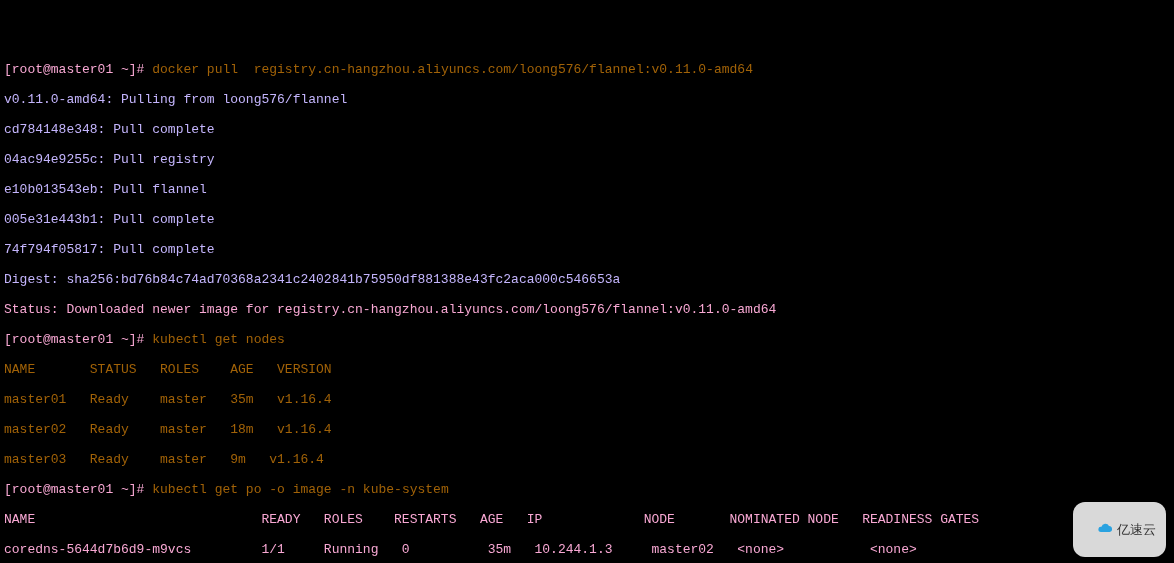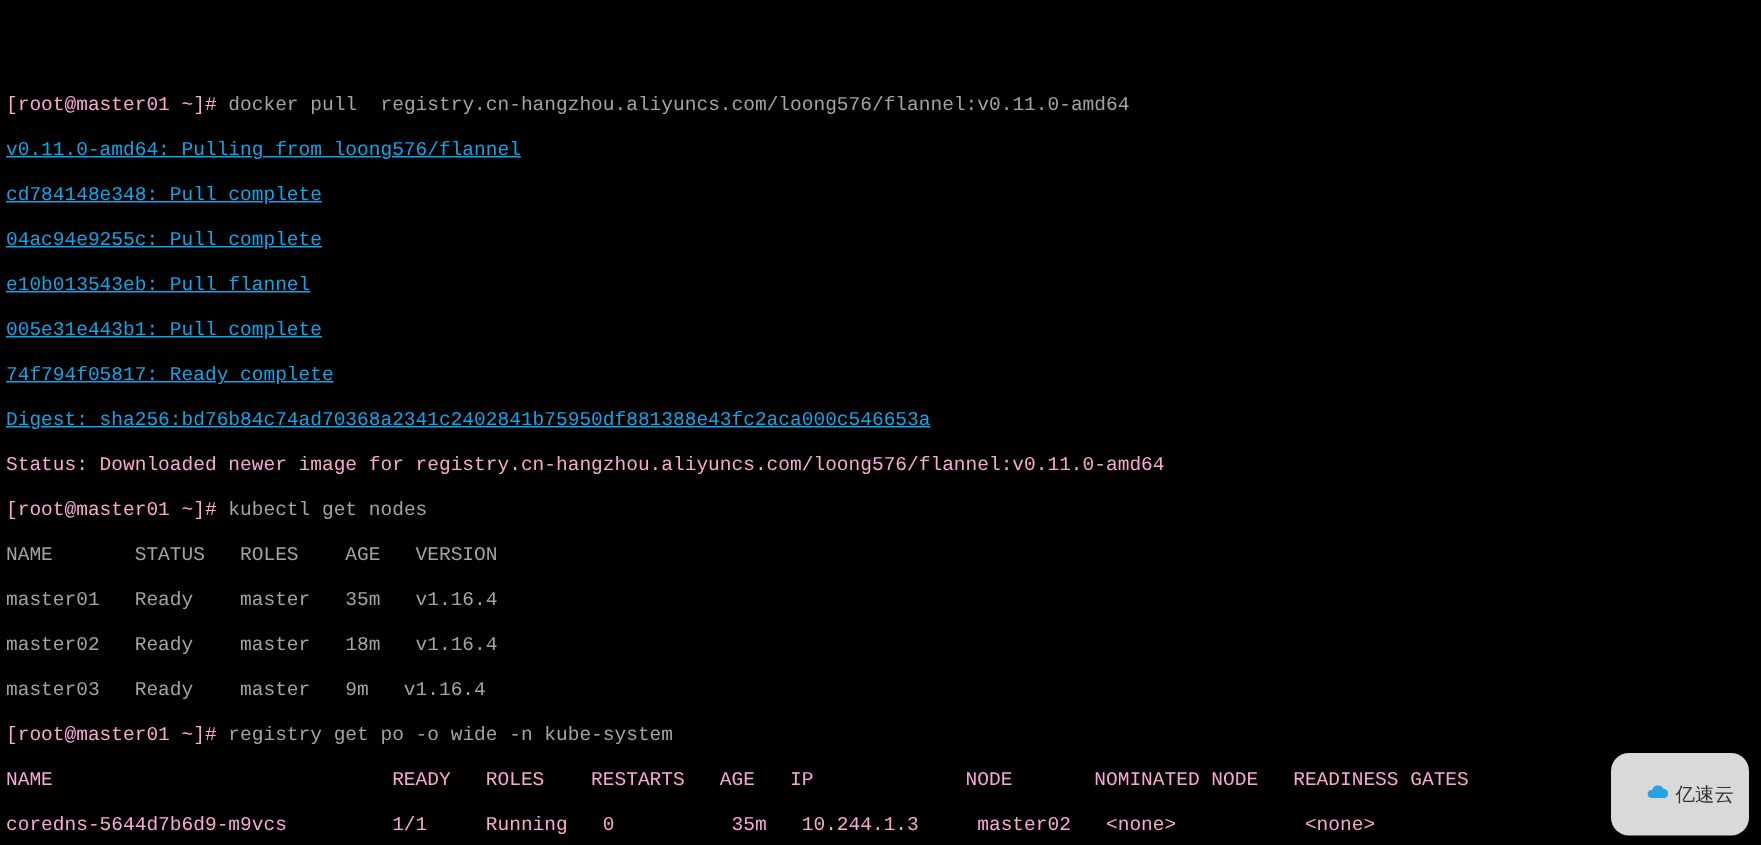--- a/index.html
+++ b/index.html
@@ -10,56 +10,56 @@
     font-size: 13px;
     line-height: 15px;
     padding: 2px 4px;
     width: 1174px;
     height: 563px;
     overflow: hidden;
     white-space: pre;
     position: relative;
   }
   .line { white-space: pre; }
-  .yellow { color: #0ea5e9; text-decoration: underline; }
-  .white { color: #a3a3a3; }
+  .yellow { color: #c4b5fd; }
+  .white { color: #a16207; }
   .green { color: #f9a8d4; }
   .watermark {
     position: absolute;
     right: 8px; bottom: 6px;
     background: rgba(255,255,255,0.85);
     color: #333;
-    font-family: Liberation Serif, serif;
+    font-family: Liberation Sans, sans-serif;
     font-size: 13px;
     padding: 3px 10px;
     border-radius: 12px;
     display: flex; align-items: center; gap: 4px;
   }
   .watermark svg { width: 16px; height: 16px; }
 </style>
 </head>
 <body>
 
 
 
 <div class="line"><span class="green">[root@master01 ~]# </span><span class="white">docker pull  registry.cn-hangzhou.aliyuncs.com/loong576/flannel:v0.11.0-amd64</span></div>
 <div class="line yellow">v0.11.0-amd64: Pulling from loong576/flannel</div>
 <div class="line yellow">cd784148e348: Pull complete</div>
-<div class="line yellow">04ac94e9255c: Pull complete</div>
+<div class="line yellow">04ac94e9255c: Pull registry</div>
 <div class="line yellow">e10b013543eb: Pull flannel</div>
 <div class="line yellow">005e31e443b1: Pull complete</div>
-<div class="line yellow">74f794f05817: Ready complete</div>
+<div class="line yellow">74f794f05817: Pull complete</div>
 <div class="line yellow">Digest: sha256:bd76b84c74ad70368a2341c2402841b75950df881388e43fc2aca000c546653a</div>
 <div class="line green">Status: Downloaded newer image for registry.cn-hangzhou.aliyuncs.com/loong576/flannel:v0.11.0-amd64</div>
 <div class="line"><span class="green">[root@master01 ~]# </span><span class="white">kubectl get nodes</span></div>
 <div class="line white">NAME       STATUS   ROLES    AGE   VERSION</div>
 <div class="line white">master01   Ready    master   35m   v1.16.4</div>
 <div class="line white">master02   Ready    master   18m   v1.16.4</div>
 <div class="line white">master03   Ready    master   9m   v1.16.4</div>
-<div class="line"><span class="green">[root@master01 ~]# </span><span class="white">registry get po -o wide -n kube-system</span></div>
+<div class="line"><span class="green">[root@master01 ~]# </span><span class="white">kubectl get po -o image -n kube-system</span></div>
 <div class="line green">NAME                             READY   ROLES    RESTARTS   AGE   IP             NODE       NOMINATED NODE   READINESS GATES</div>
 <div class="line green">coredns-5644d7b6d9-m9vcs         1/1     Running   0          35m   10.244.1.3     master02   &lt;none&gt;           &lt;none&gt;</div>
 
 
 
 
 
 
 
 

